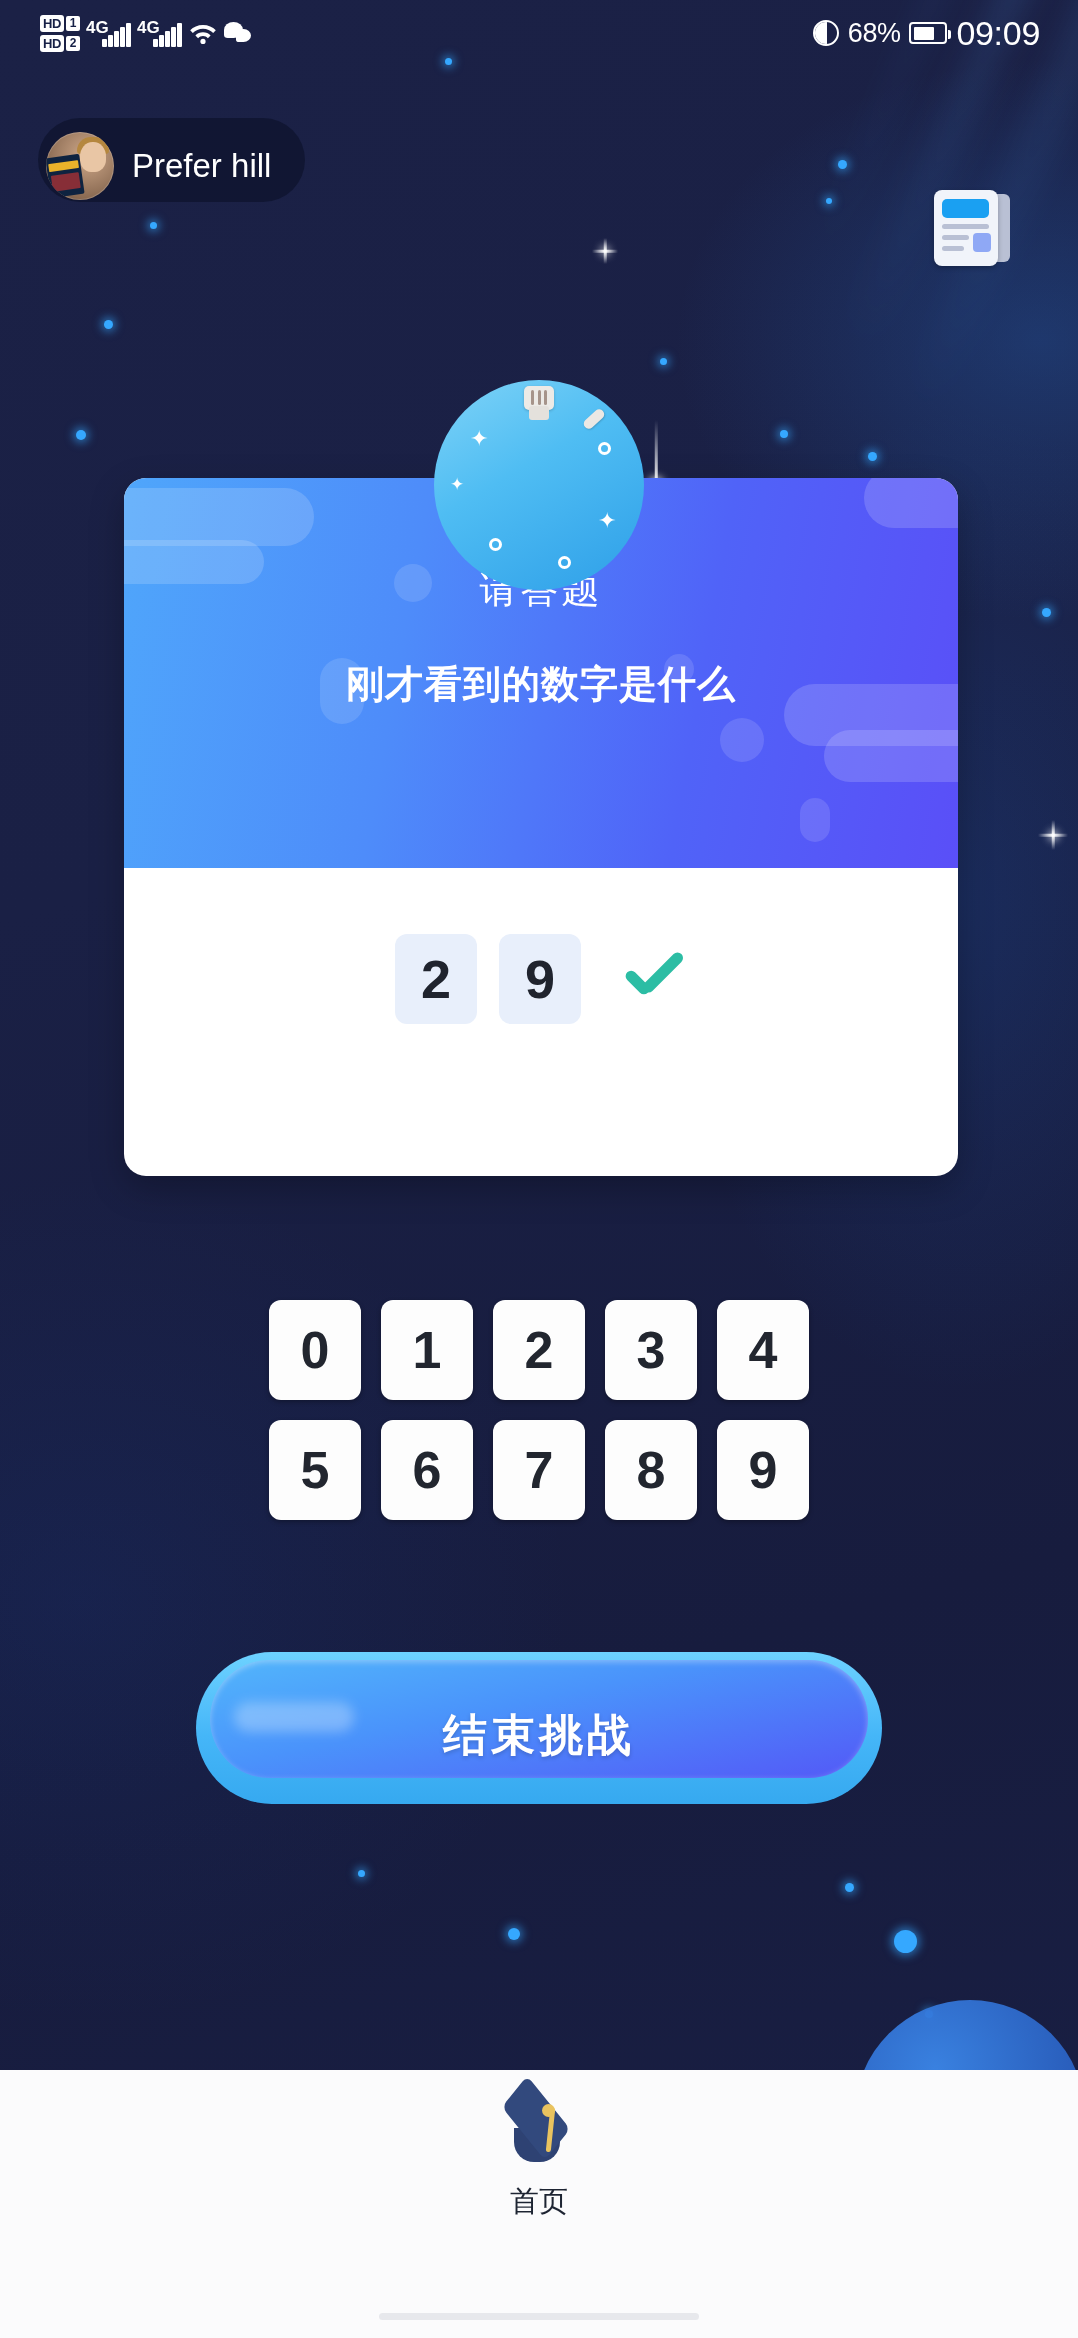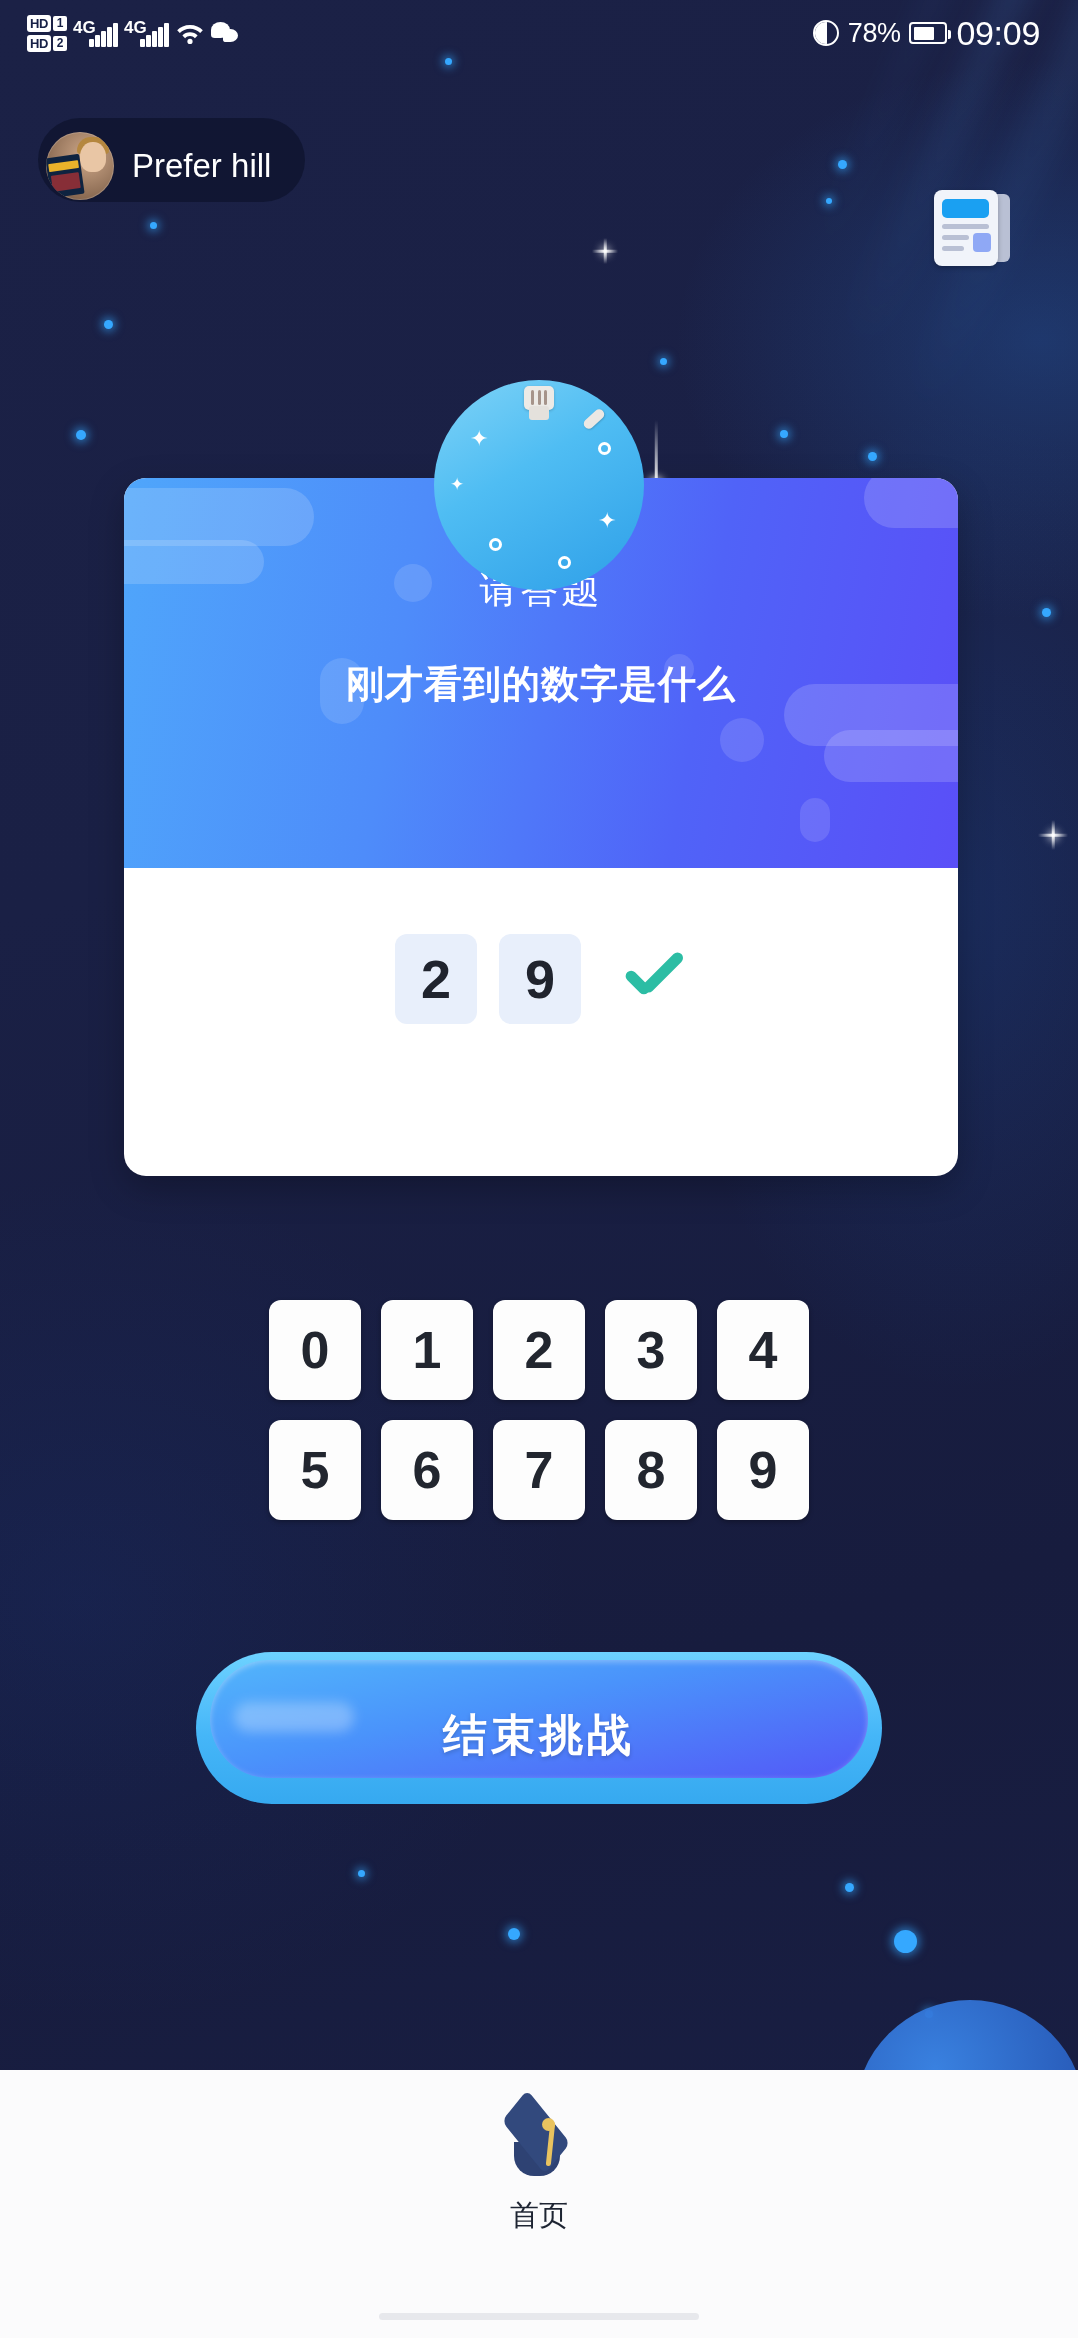--- a/index.html
+++ b/index.html
@@ -44,21 +44,21 @@
     position:absolute;left:855px;top:2000px;width:230px;height:230px;border-radius:50%;
     background:radial-gradient(circle at 35% 30%,#3b86e8,#2b63c4 60%,#24539f 100%);
     opacity:.95;
   }
 
   
   .statusbar{
     position:absolute;left:0;top:0;width:1078px;height:66px;
     display:flex;align-items:center;color:#fff;
   }
-  .sb-left{display:flex;align-items:center;gap:6px;padding-left:27px;}
+  .sb-left{display:flex;align-items:center;gap:6px;padding-left:40px;}
   .hd-stack{display:flex;flex-direction:column;gap:3px;}
   .hd-badge{display:flex;align-items:center;gap:2px;}
   .hd-box{
     font-size:13px;font-weight:700;line-height:1;color:#162046;background:#fff;
     border-radius:3px;padding:2px 3px;letter-spacing:-.4px;
   }
   .hd-num{
     font-size:12px;font-weight:700;line-height:1;color:#162046;background:#fff;
     border-radius:2px;width:14px;height:15px;display:flex;align-items:center;justify-content:center;
   }
@@ -196,21 +196,21 @@
     background:linear-gradient(168deg,#52b6fb 0%,#4a93fb 42%,#5359f7 100%);
     display:flex;align-items:center;justify-content:center;
     box-shadow:inset 0 2px 6px rgba(255,255,255,.35);
   }
   .cta span{color:#fff;font-size:44px;font-weight:700;letter-spacing:4px;text-shadow:0 2px 4px rgba(0,0,0,.18);margin-top:32px;}
   .cta .gloss{position:absolute;left:24px;top:10px;width:120px;height:30px;border-radius:40px;background:rgba(255,255,255,.28);filter:blur(6px);}
 
   
   .tabbar{
     position:absolute;left:0;bottom:0;width:1078px;height:268px;background:#fbfbfc;
-    display:flex;align-items:flex-start;padding-top:38px;z-index:10;
+    display:flex;align-items:flex-start;padding-top:24px;z-index:10;
   }
   .tab{flex:1;display:flex;flex-direction:column;align-items:center;gap:14px;}
   .tab-label{font-size:29px;}
   .tab.active .tab-label{color:#1d2432;}
   .tab .tab-label{color:#9aa0ab;}
   .cap{width:86px;height:74px;position:relative;}
   .cap .board{
     position:absolute;left:6px;top:4px;width:68px;height:40px;background:#32497d;
     transform:rotate(45deg) skew(6deg,6deg);border-radius:7px;
   }
@@ -301,21 +301,21 @@
             <circle cx="15" cy="20.4" r="2.6" fill="#fff"></circle>
           </svg>
       </div>
       <div class="wechat">
           <span class="b1"></span>
           <span class="b2"></span>
         </div>
     </div>
     <div class="sb-right">
       <div class="eye"></div>
-      <div class="pct">78%</div>
+      <div class="pct">68%</div>
       <div class="batt">
           <i></i>
         </div>
       <div class="clock">09:09</div>
     </div>
   </div>
 
   <div class="user-pill">
     <div class="avatar">
       <span class="hair"></span>

